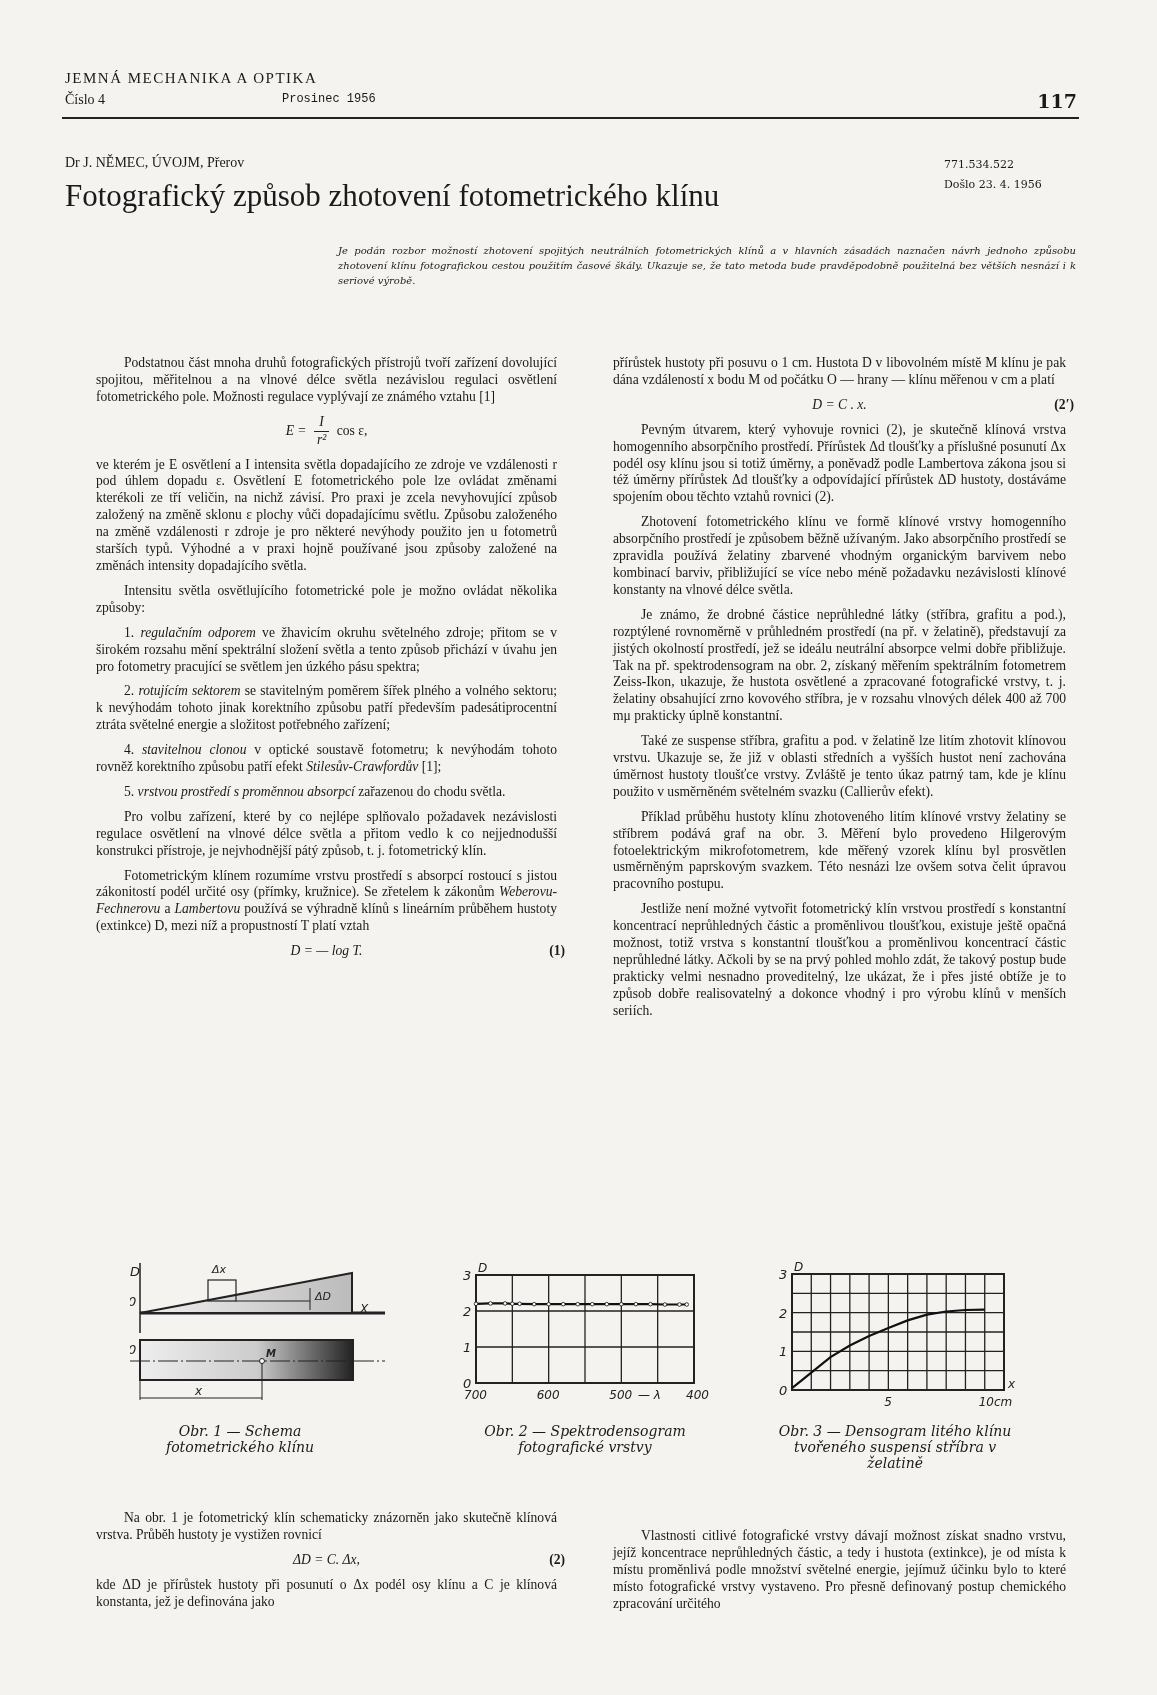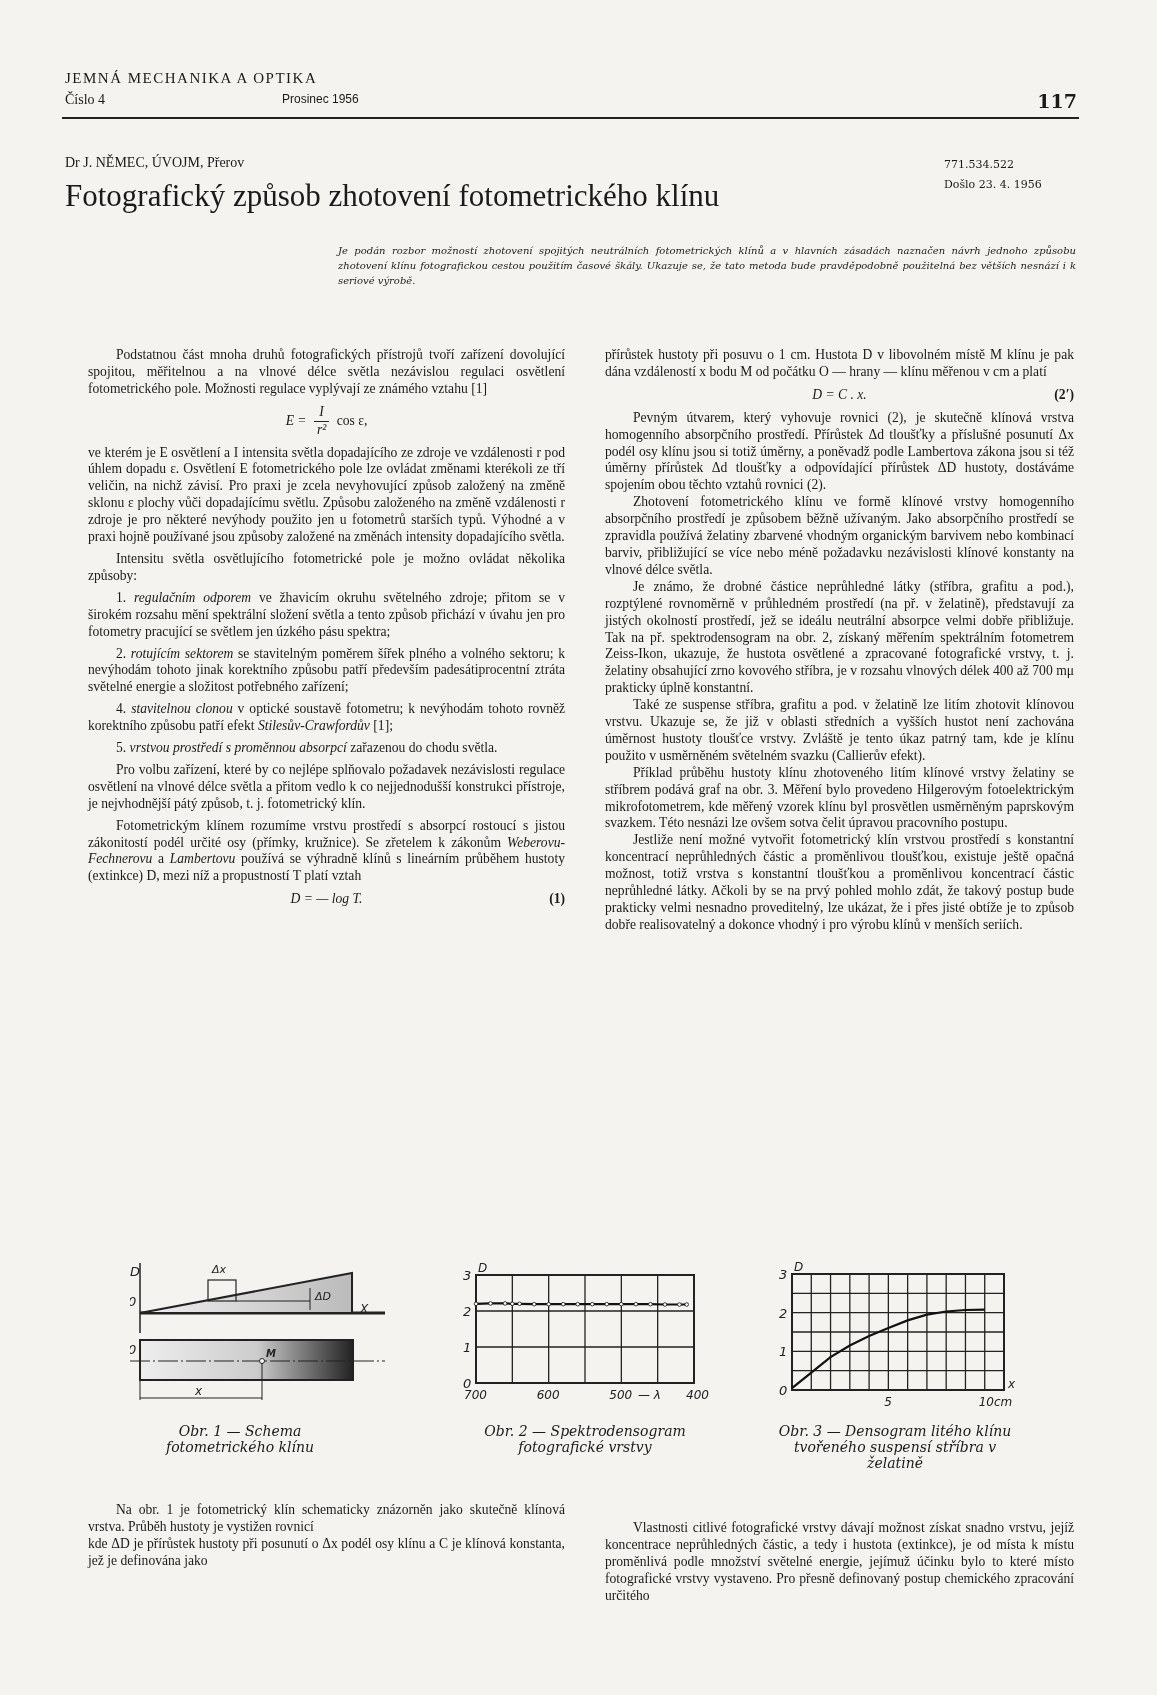--- a/index.html
+++ b/index.html
@@ -1,30 +1,30 @@
 <!DOCTYPE html>
 <html><head>
 <meta charset="utf-8">
 <style>
   html,body{margin:0;padding:0;}
   body{width:1157px;height:1695px;background:#f4f3ef;position:relative;overflow:hidden;
        font-family:"DejaVu Serif","Liberation Serif",serif;color:#1a1a1a;}
   .abs{position:absolute;}
   .hdr-journal{left:65px;top:70px;font-family:"Liberation Serif",serif;font-size:15px;letter-spacing:1.5px;}
   .hdr-issue{left:65px;top:92px;font-family:"Liberation Serif",serif;font-size:14px;}
-  .hdr-date{left:282px;top:92px;font-family:Liberation Sans, sans-serif;font-size:12px;}
+  .hdr-date{left:282px;top:92px;font-family:Liberation Mono, monospace;font-size:12px;}
   .hdr-page{right:80px;top:90px;font-family:"DejaVu Serif",serif;font-size:19px;font-weight:bold;}
   .hdr-rule{left:62px;top:117px;width:1017px;height:2px;background:#222;}
   .author{left:65px;top:155px;font-size:14px;font-family:"Liberation Serif",serif;}
   .title{left:65px;top:178px;font-size:31px;font-family:"Liberation Serif",serif;}
   .udc{left:944px;top:158px;font-size:11px;font-family:"DejaVu Serif",serif;}
   .received{left:944px;top:178px;font-size:11px;font-family:"DejaVu Serif",serif;}
   .abstract{left:338px;top:243px;width:738px;font-size:10px;line-height:15px;font-style:italic;text-align:justify;font-family:"DejaVu Serif",serif;}
   .col{position:absolute;font-size:13.6px;line-height:16.9px;text-align:justify;font-family:"Liberation Serif",serif;}
-  .col p{margin:0;text-indent:28px;}
+  .col p{margin:8px;text-indent:28px;}
   .col p.noind{text-indent:0;}
   .col p.sp{margin-top:5px;}
   .eq{text-align:center;font-style:italic;position:relative;margin:6px 0;}
   .eq .num{position:absolute;right:0;font-style:normal;font-weight:bold;}
   .frac{display:inline-block;vertical-align:middle;text-align:center;margin:0 4px;}
   .frac span{display:block;padding:0 3px;}
   .frac .top{border-bottom:1px solid #222;}
   .figcap{position:absolute;font-style:italic;font-size:14px;line-height:16px;text-align:center;font-family:"DejaVu Serif",serif;}
   svg text{font-family:"DejaVu Sans",sans-serif;font-style:italic;fill:#222;}
 </style>
@@ -181,18 +181,22 @@
     <text x="24" y="9" font-size="12">D</text>
     <text x="114.36363636363636" y="144" font-size="12">5</text>
     <text x="208.72727272727272" y="144" font-size="12">10cm</text>
     <text x="238" y="126" font-size="12">x</text>
     <path d="M22.0,126.1 L41.3,110.6 L60.5,95.1 L79.8,83.5 L99.1,73.9 L118.4,66.1 L137.6,58.4 L156.9,52.6 L176.2,49.5 L195.5,48.0 L214.7,47.6" fill="none" stroke="#111" stroke-width="2.2"></path>
   </svg>
 <div class="figcap" style="left:770px;top:1423px;width:250px;">Obr. 3 — Densogram litého klínu tvořeného suspensí stříbra v želatině</div>
 
 <div class="col" style="left:88px;top:1502px;width:477px;">
   <p>Na obr. 1 je fotometrický klín schematicky znázorněn jako skutečně klínová vrstva. Průběh hustoty je vystižen rovnicí</p>
+  <div class="eq">
+    <span>ΔD = C. Δx,</span>
+    <span class="num">(2)</span>
+  </div>
   <p class="noind">kde ΔD je přírůstek hustoty při posunutí o Δx podél osy klínu a C je klínová konstanta, jež je definována jako</p>
 </div>
 
 <div class="col" style="left:605px;top:1520px;width:469px;">
   <p>Vlastnosti citlivé fotografické vrstvy dávají možnost získat snadno vrstvu, jejíž koncentrace neprůhledných částic, a tedy i hustota (extinkce), je od místa k místu proměnlivá podle množství světelné energie, jejímuž účinku bylo to které místo fotografické vrstvy vystaveno. Pro přesně definovaný postup chemického zpracování určitého</p>
 </div>
 
 </body></html>

